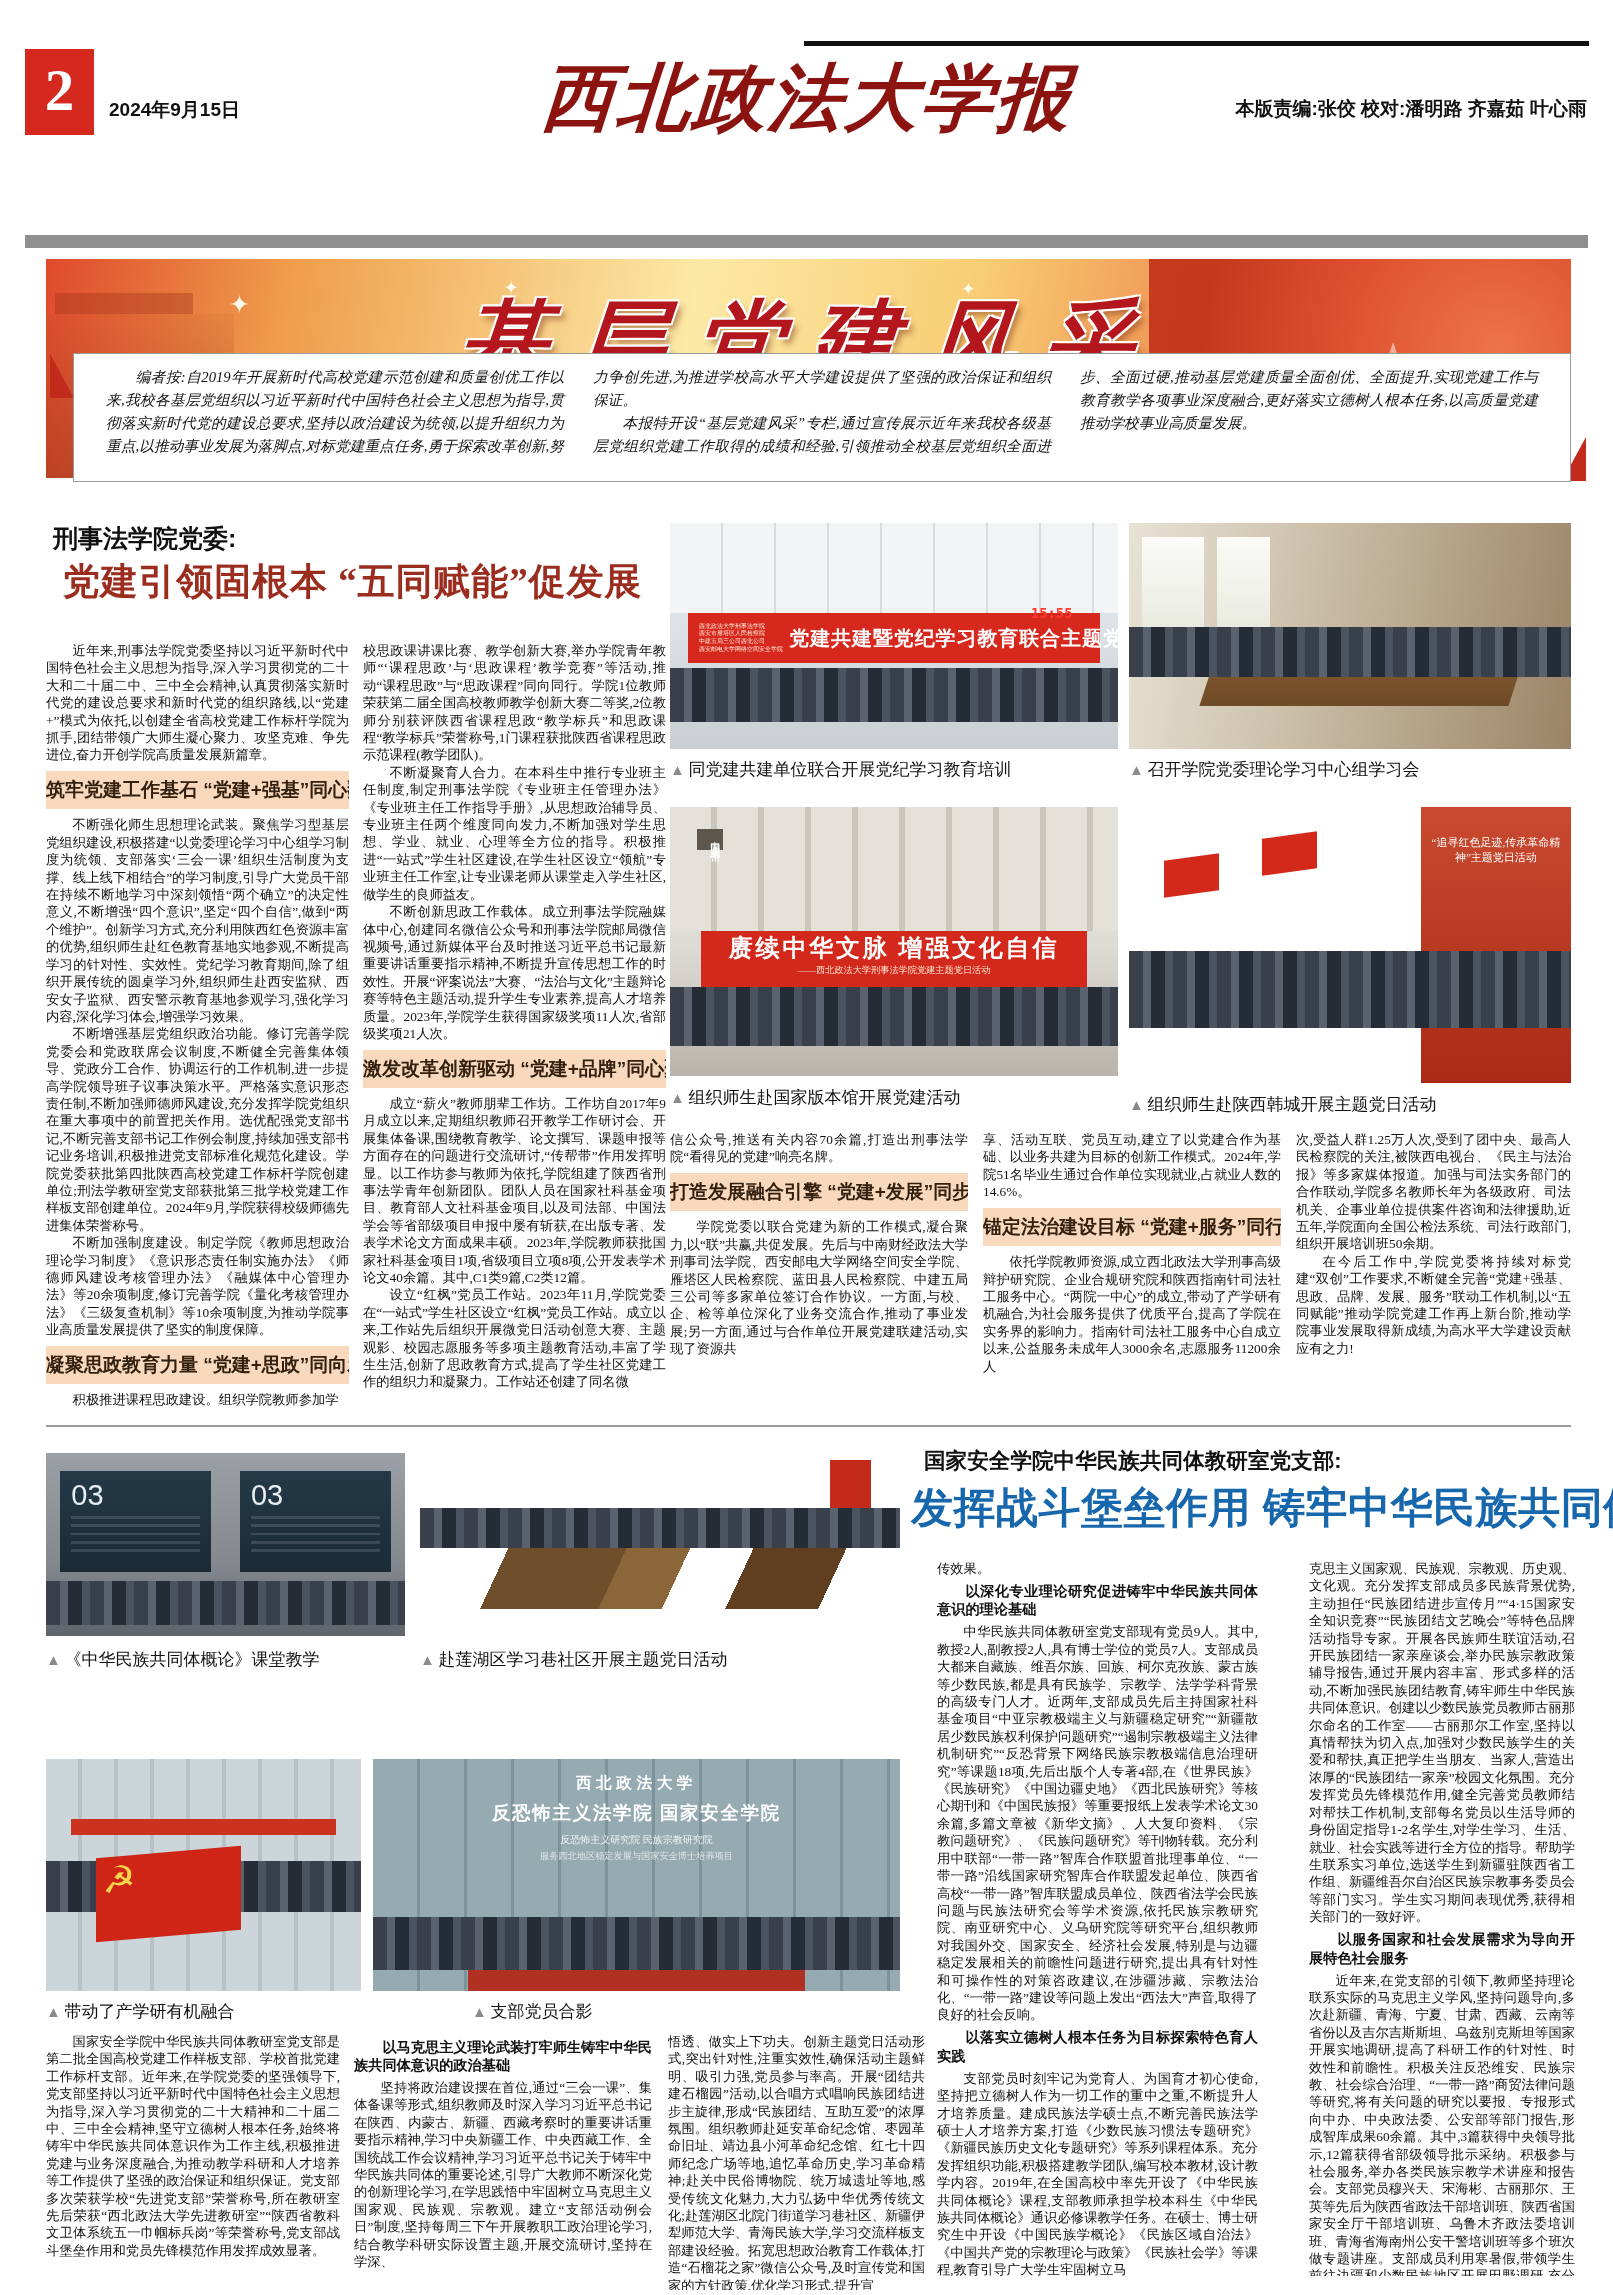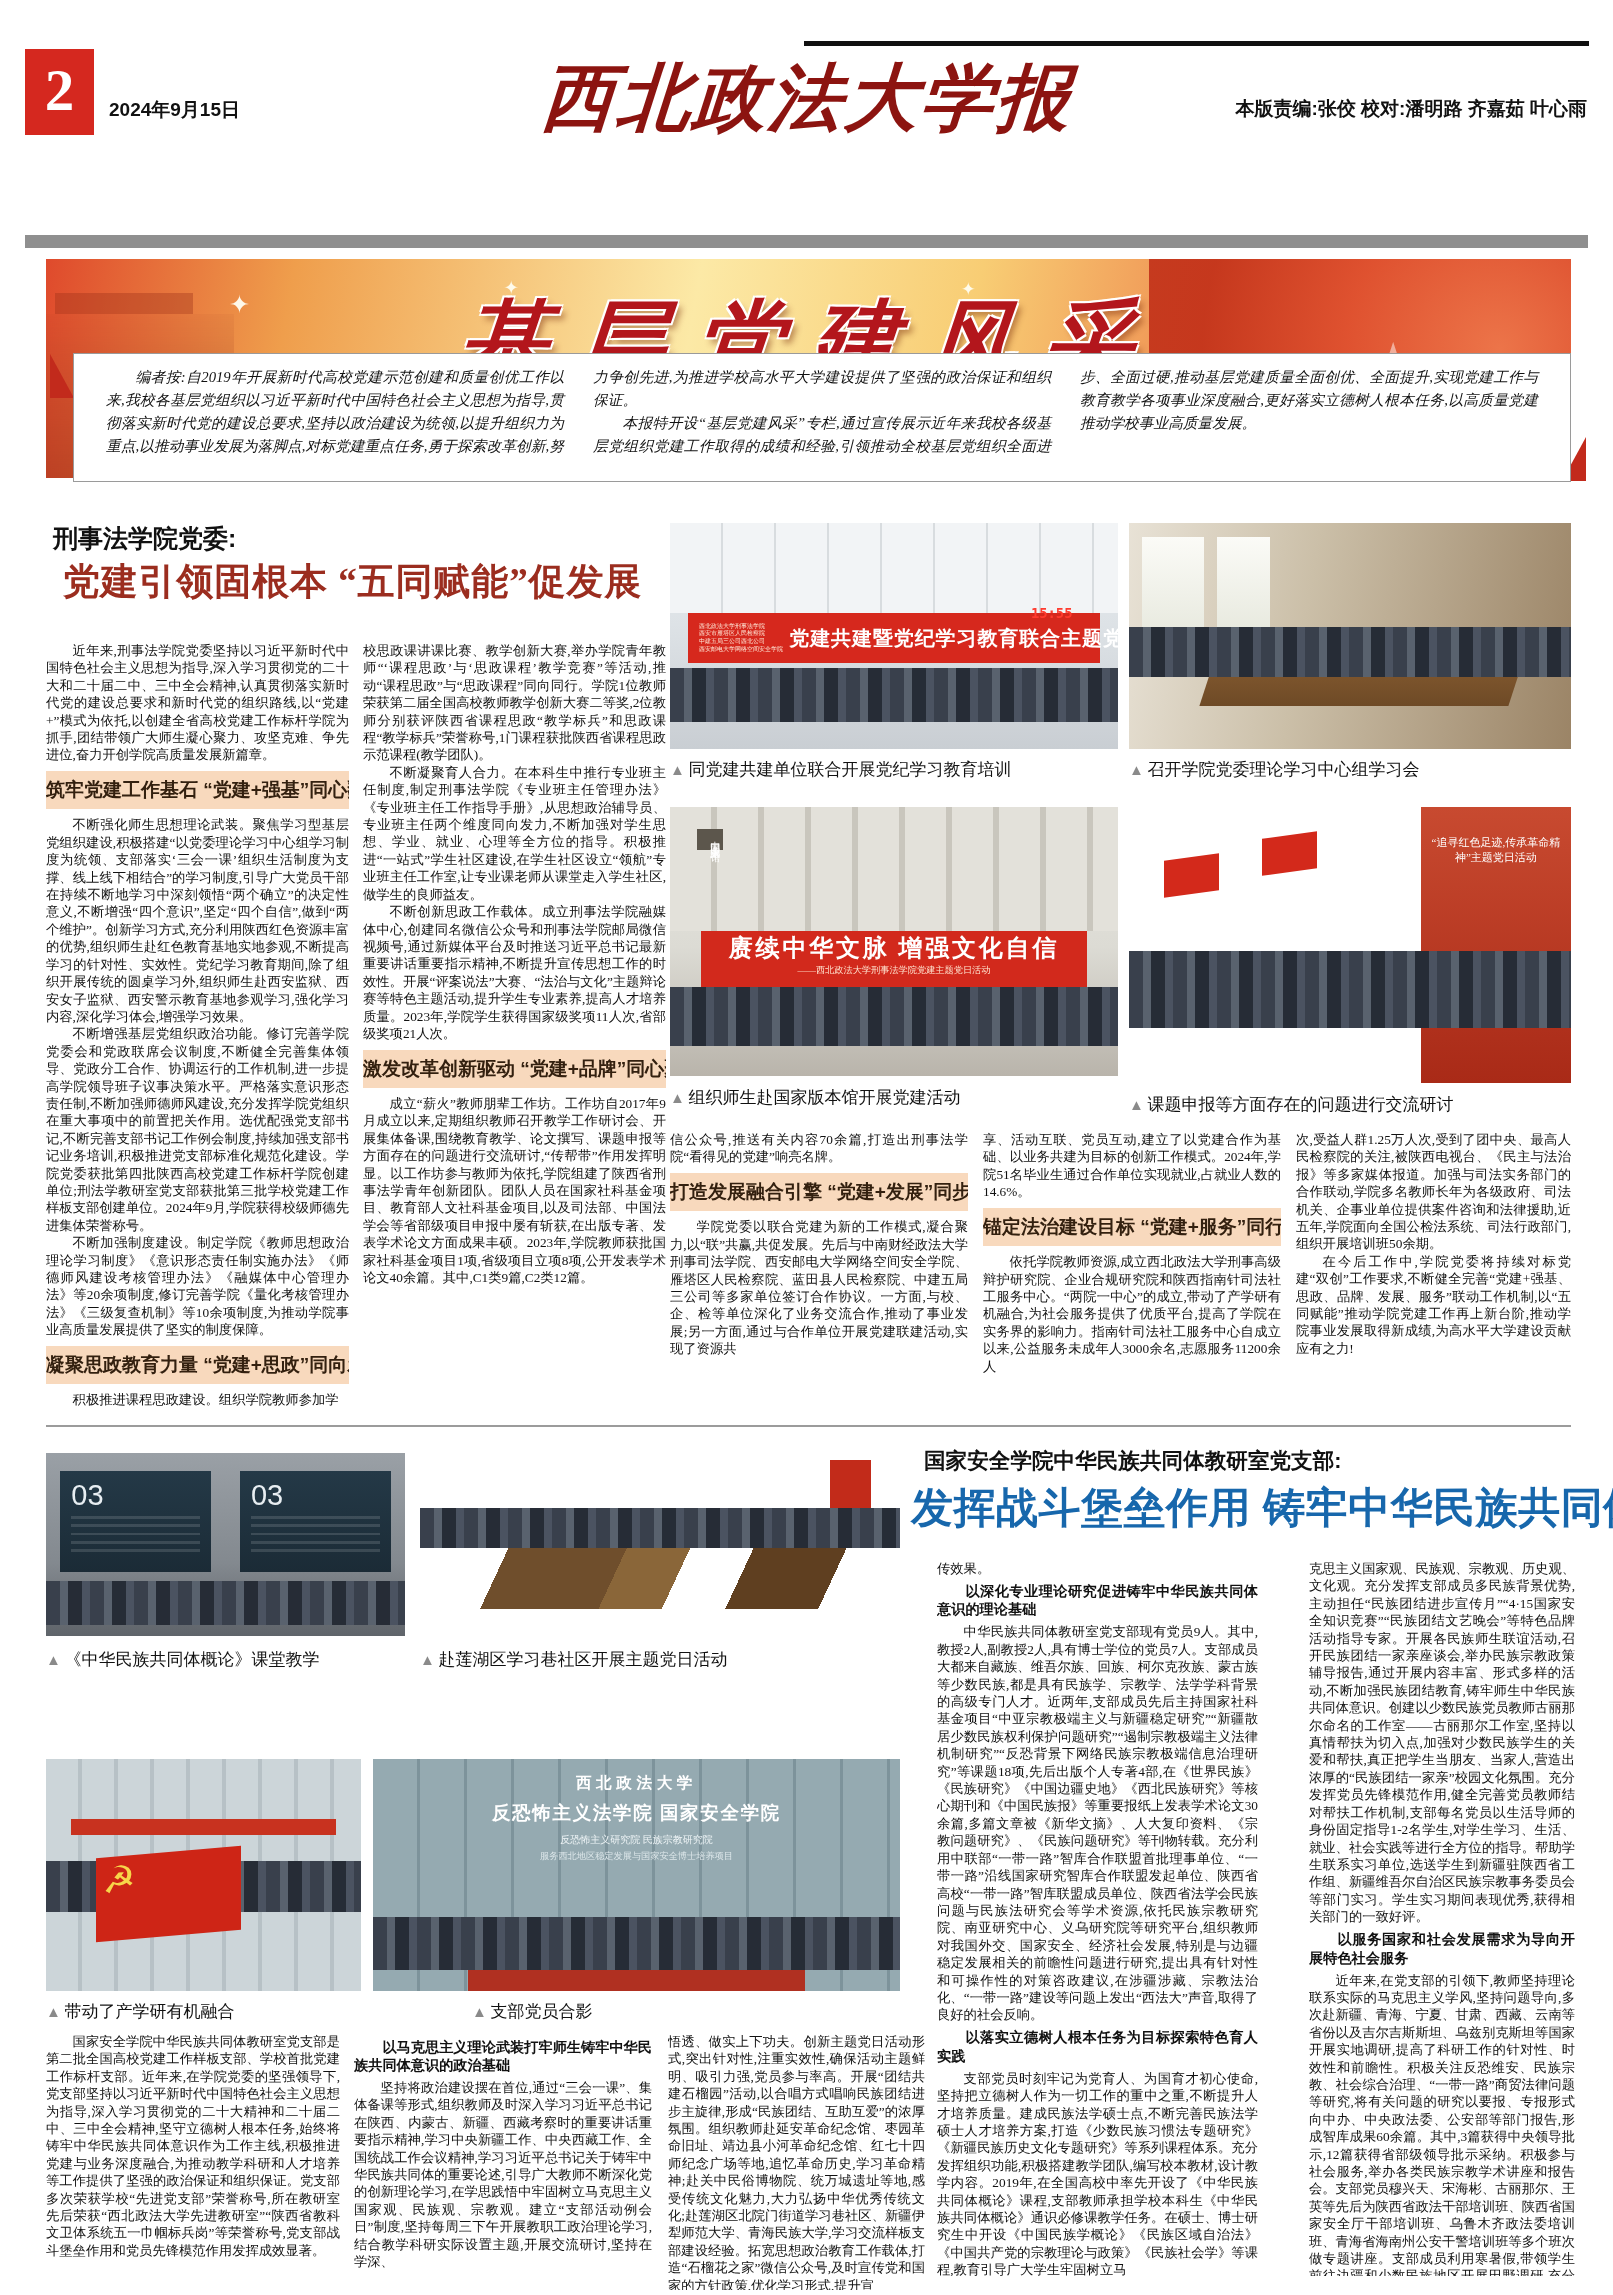--- a/index.html
+++ b/index.html
@@ -154,20 +154,21 @@
       <p class="p">不断加强制度建设。制定学院《教师思想政治理论学习制度》《意识形态责任制实施办法》《师德师风建设考核管理办法》《融媒体中心管理办法》等20余项制度,修订完善学院《量化考核管理办法》《三级复查机制》等10余项制度,为推动学院事业高质量发展提供了坚实的制度保障。</p>
       <div class="subhead">凝聚思政教育力量  “党建+思政”同向发力</div>
       <p class="p">积极推进课程思政建设。组织学院教师参加学</p>
     </div>
   <div class="col" style="left:363px;top:642px;width:303px;height:775px;">
       <p class="p cont">校思政课讲课比赛、教学创新大赛,举办学院青年教师“‘课程思政’与‘思政课程’教学竞赛”等活动,推动“课程思政”与“思政课程”同向同行。学院1位教师荣获第二届全国高校教师教学创新大赛二等奖,2位教师分别获评陕西省课程思政“教学标兵”和思政课程“教学标兵”荣誉称号,1门课程获批陕西省课程思政示范课程(教学团队)。</p>
       <p class="p">不断凝聚育人合力。在本科生中推行专业班主任制度,制定刑事法学院《专业班主任管理办法》《专业班主任工作指导手册》,从思想政治辅导员、专业班主任两个维度同向发力,不断加强对学生思想、学业、就业、心理等全方位的指导。积极推进“一站式”学生社区建设,在学生社区设立“领航”专业班主任工作室,让专业课老师从课堂走入学生社区,做学生的良师益友。</p>
       <p class="p">不断创新思政工作载体。成立刑事法学院融媒体中心,创建同名微信公众号和刑事法学院邮局微信视频号,通过新媒体平台及时推送习近平总书记最新重要讲话重要指示精神,不断提升宣传思想工作的时效性。开展“评案说法”大赛、“法治与文化”主题辩论赛等特色主题活动,提升学生专业素养,提高人才培养质量。2023年,学院学生获得国家级奖项11人次,省部级奖项21人次。</p>
       <div class="subhead">激发改革创新驱动  “党建+品牌”同心聚力</div>
       <p class="p">成立“薪火”教师朋辈工作坊。工作坊自2017年9月成立以来,定期组织教师召开教学工作研讨会、开展集体备课,围绕教育教学、论文撰写、课题申报等方面存在的问题进行交流研讨,“传帮带”作用发挥明显。以工作坊参与教师为依托,学院组建了陕西省刑事法学青年创新团队。团队人员在国家社科基金项目、教育部人文社科基金项目,以及司法部、中国法学会等省部级项目申报中屡有斩获,在出版专著、发表学术论文方面成果丰硕。2023年,学院教师获批国家社科基金项目1项,省级项目立项8项,公开发表学术论文40余篇。其中,C1类9篇,C2类12篇。</p>
+      <p class="p">设立“红枫”党员工作站。2023年11月,学院党委在“一站式”学生社区设立“红枫”党员工作站。成立以来,工作站先后组织开展微党日活动创意大赛、主题观影、校园志愿服务等多项主题教育活动,丰富了学生生活,创新了思政教育方式,提高了学生社区党建工作的组织力和凝聚力。工作站还创建了同名微</p>
     </div>
 
   <div class="photo p1" style="left:670px;top:523px;width:448px;height:226px;">
     <div class="ceiling"></div>
     <div class="banner-red">
       <div class="units">
         <div>西北政法大学刑事法学院</div>
           <div>西安市雁塔区人民检察院</div>
         <div>中建五局三公司西北公司</div>
           <div>西安邮电大学网络空间安全学院</div>
@@ -207,21 +208,21 @@
     <div class="walltext">“追寻红色足迹,传承革命精神”主题党日活动</div>
     <div class="flag" style="left:8%;top:18%;"></div>
     <div class="flag" style="left:30%;top:10%;"></div>
     <div class="crowd" style="top:52%;height:28%;"></div>
   </div>
 
   <div class="abs caption" style="left:670px;top:1086px;width:448px;">
     <span class="tri">▲</span><span>组织师生赴国家版本馆开展党建活动</span>
   </div>
   <div class="abs caption" style="left:1129px;top:1093px;width:442px;">
-    <span class="tri">▲</span><span>课题申报等方面存在的问题进行交流研讨</span>
+    <span class="tri">▲</span><span>组织师生赴陕西韩城开展主题党日活动</span>
   </div>
 
   <div class="col" style="left:670px;top:1131px;width:298px;height:287px;">
       <p class="p cont">信公众号,推送有关内容70余篇,打造出刑事法学院“看得见的党建”响亮名牌。</p>
       <div class="subhead">打造发展融合引擎  “党建+发展”同步联动</div>
       <p class="p">学院党委以联合党建为新的工作模式,凝合聚力,以“联”共赢,共促发展。先后与中南财经政法大学刑事司法学院、西安邮电大学网络空间安全学院、雁塔区人民检察院、蓝田县人民检察院、中建五局三公司等多家单位签订合作协议。一方面,与校、企、检等单位深化了业务交流合作,推动了事业发展;另一方面,通过与合作单位开展党建联建活动,实现了资源共</p>
     </div>
   <div class="col" style="left:983px;top:1131px;width:298px;height:287px;">
       <p class="p cont">享、活动互联、党员互动,建立了以党建合作为基础、以业务共建为目标的创新工作模式。2024年,学院51名毕业生通过合作单位实现就业,占就业人数的14.6%。</p>
       <div class="subhead">锚定法治建设目标  “党建+服务”同行联创</div>

